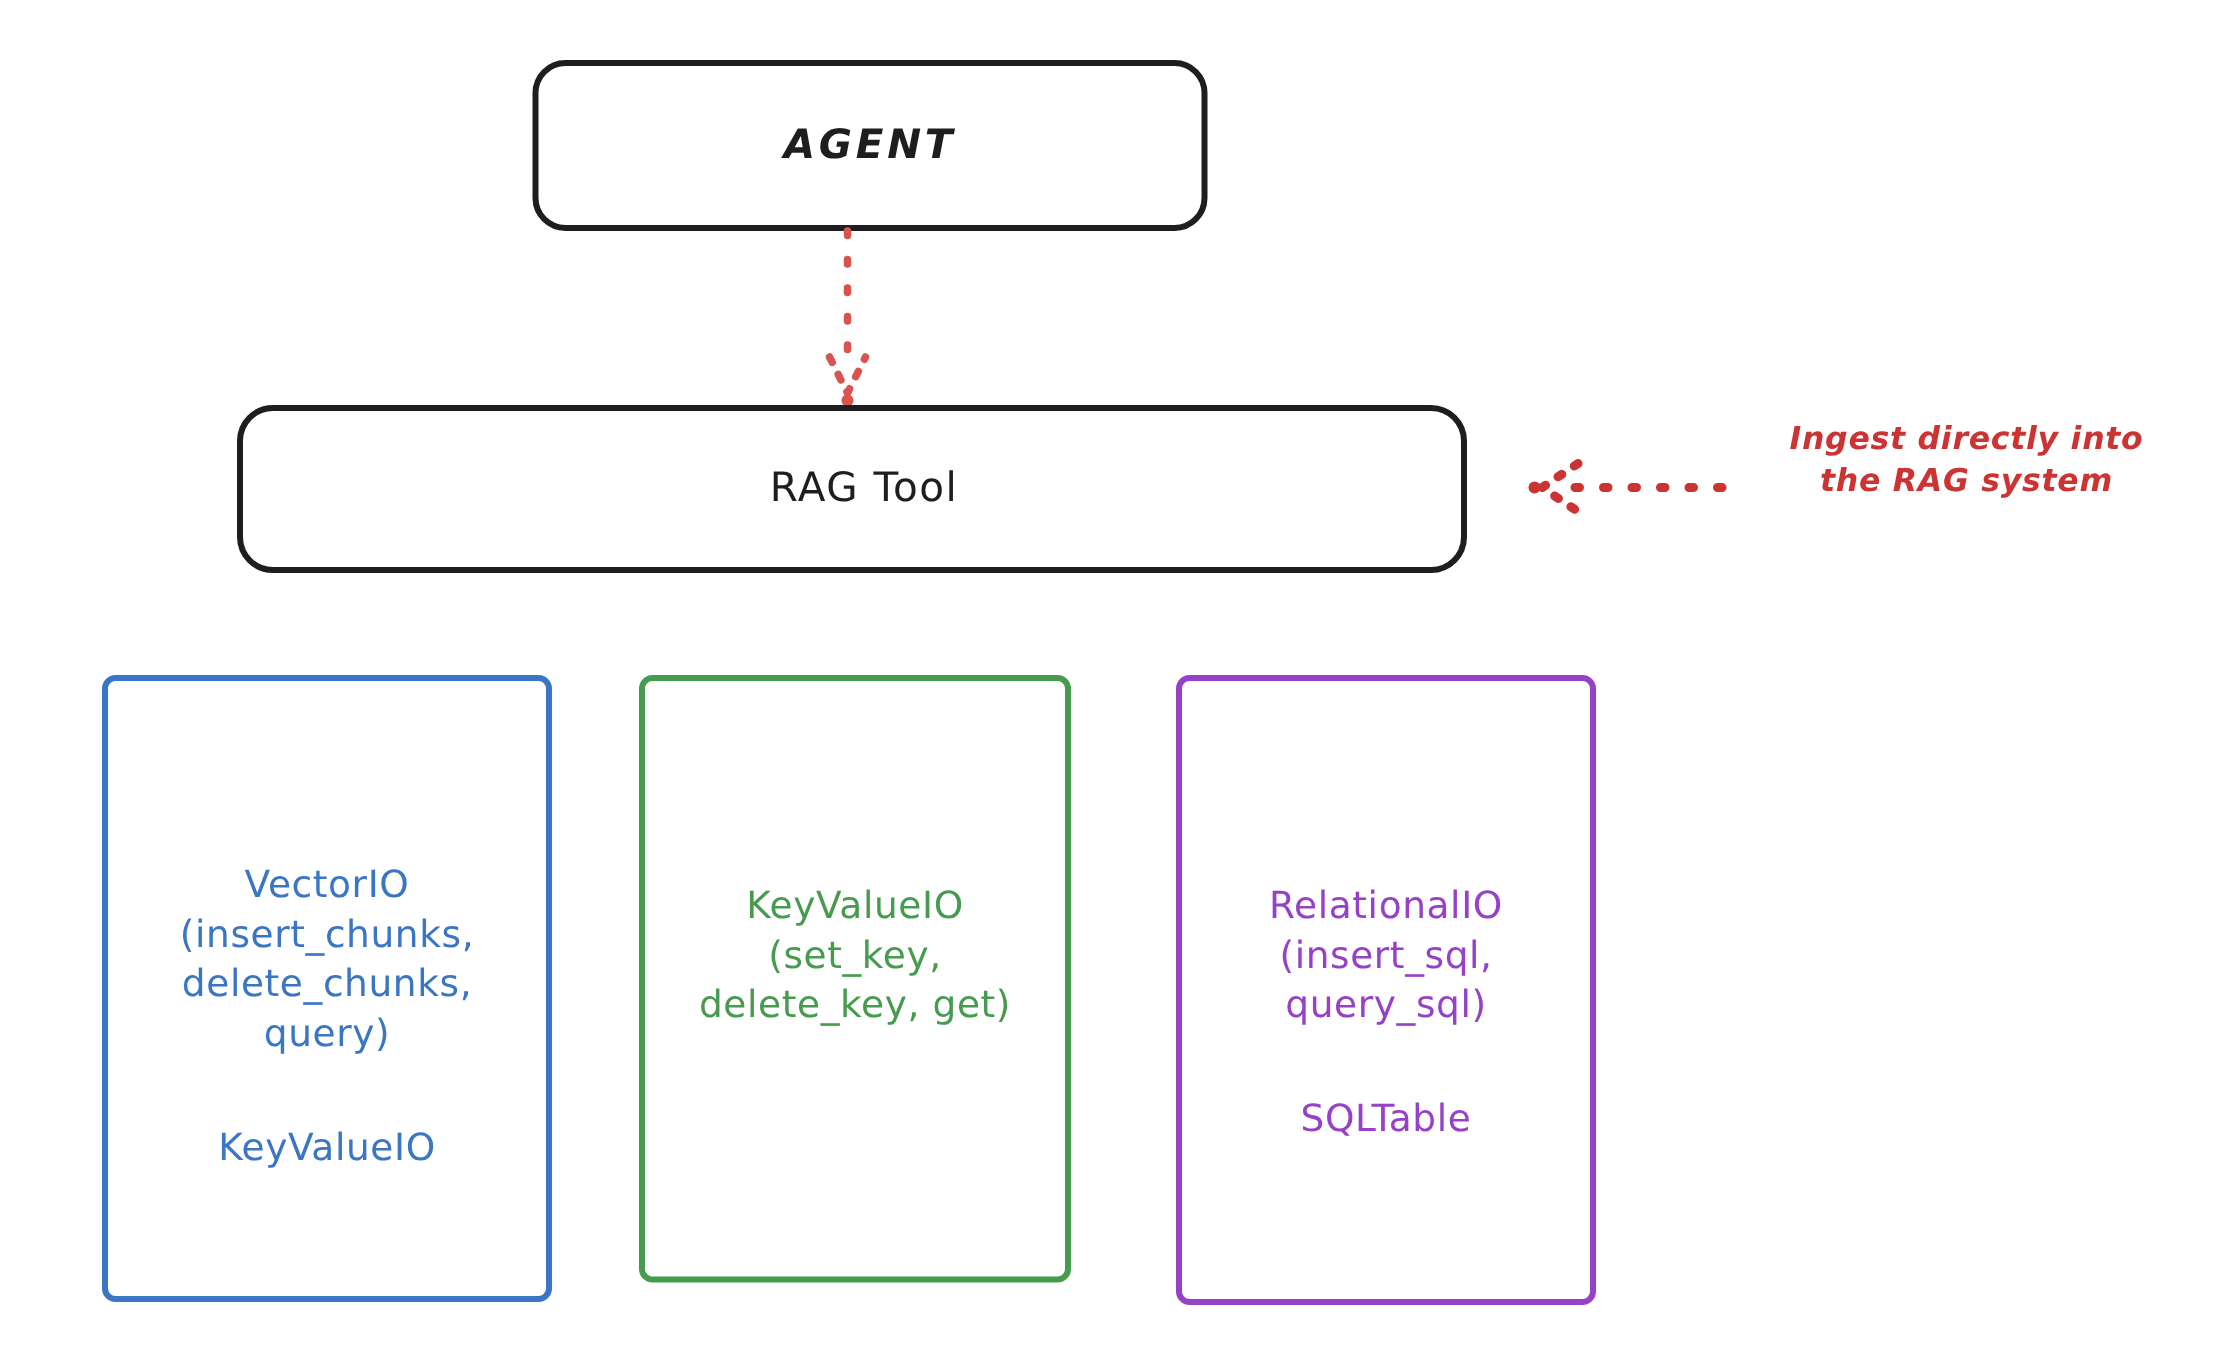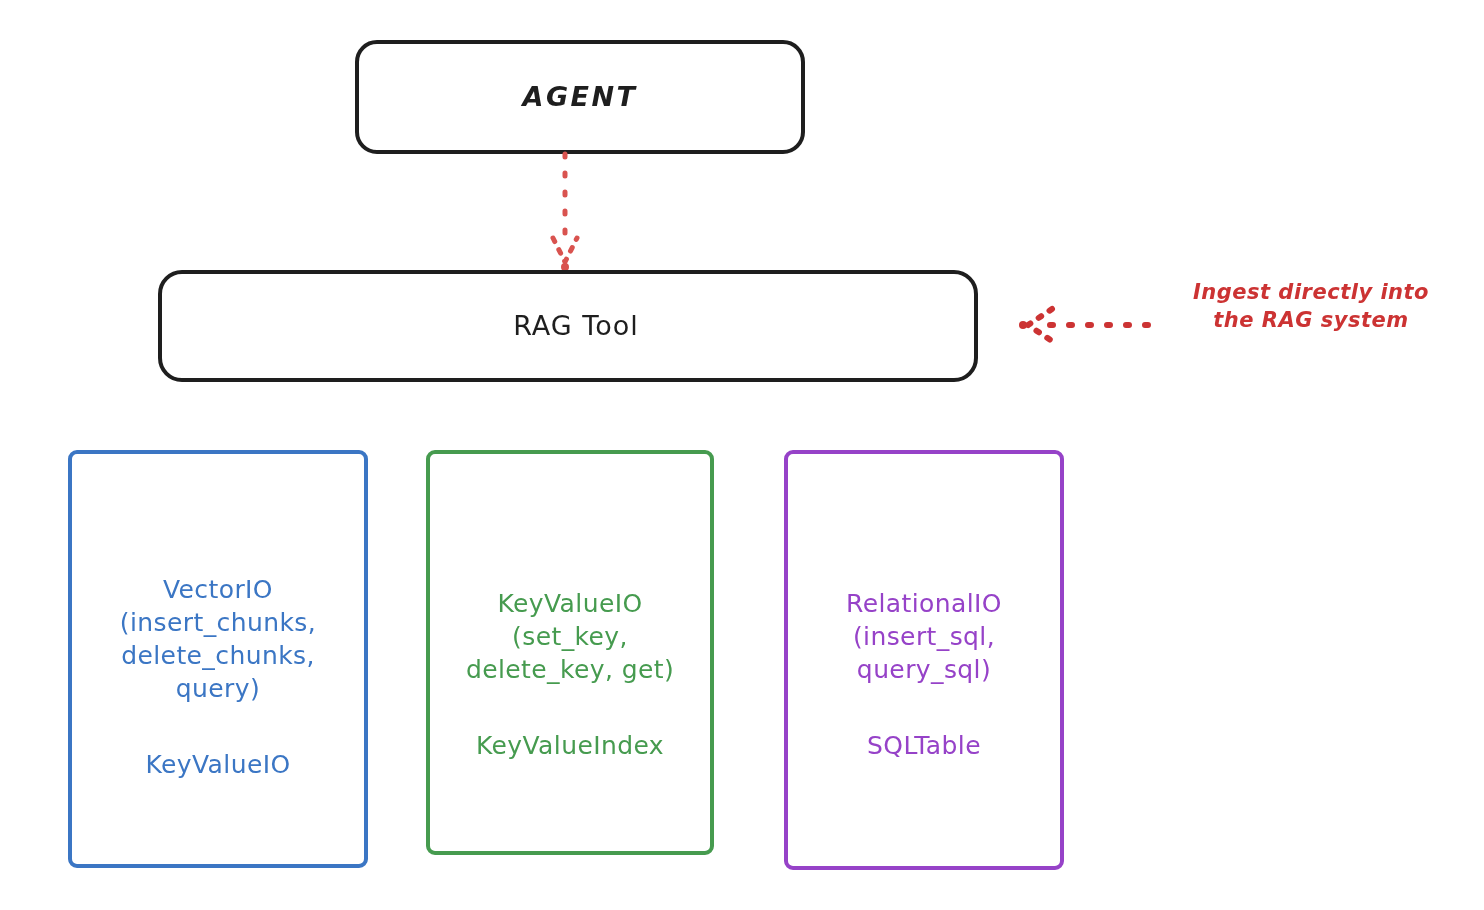--- a/index.html
+++ b/index.html
@@ -195,21 +195,20 @@
 query)</span>
       <span class="index-name">KeyValueIO</span>
     </div>
   </div>
 
   <div class="node provider" id="keyvalueio-node">
     <div class="node-label">
       <span>KeyValueIO
 (set_key,
 delete_key, get)</span>
-      <span class="index-name">KeyValueIndex</span>
     </div>
   </div>
 
   <div class="node provider" id="relationalio-node">
     <div class="node-label">
       <span>RelationalIO
 (insert_sql,
 query_sql)</span>
       <span class="index-name">SQLTable</span>
     </div>

